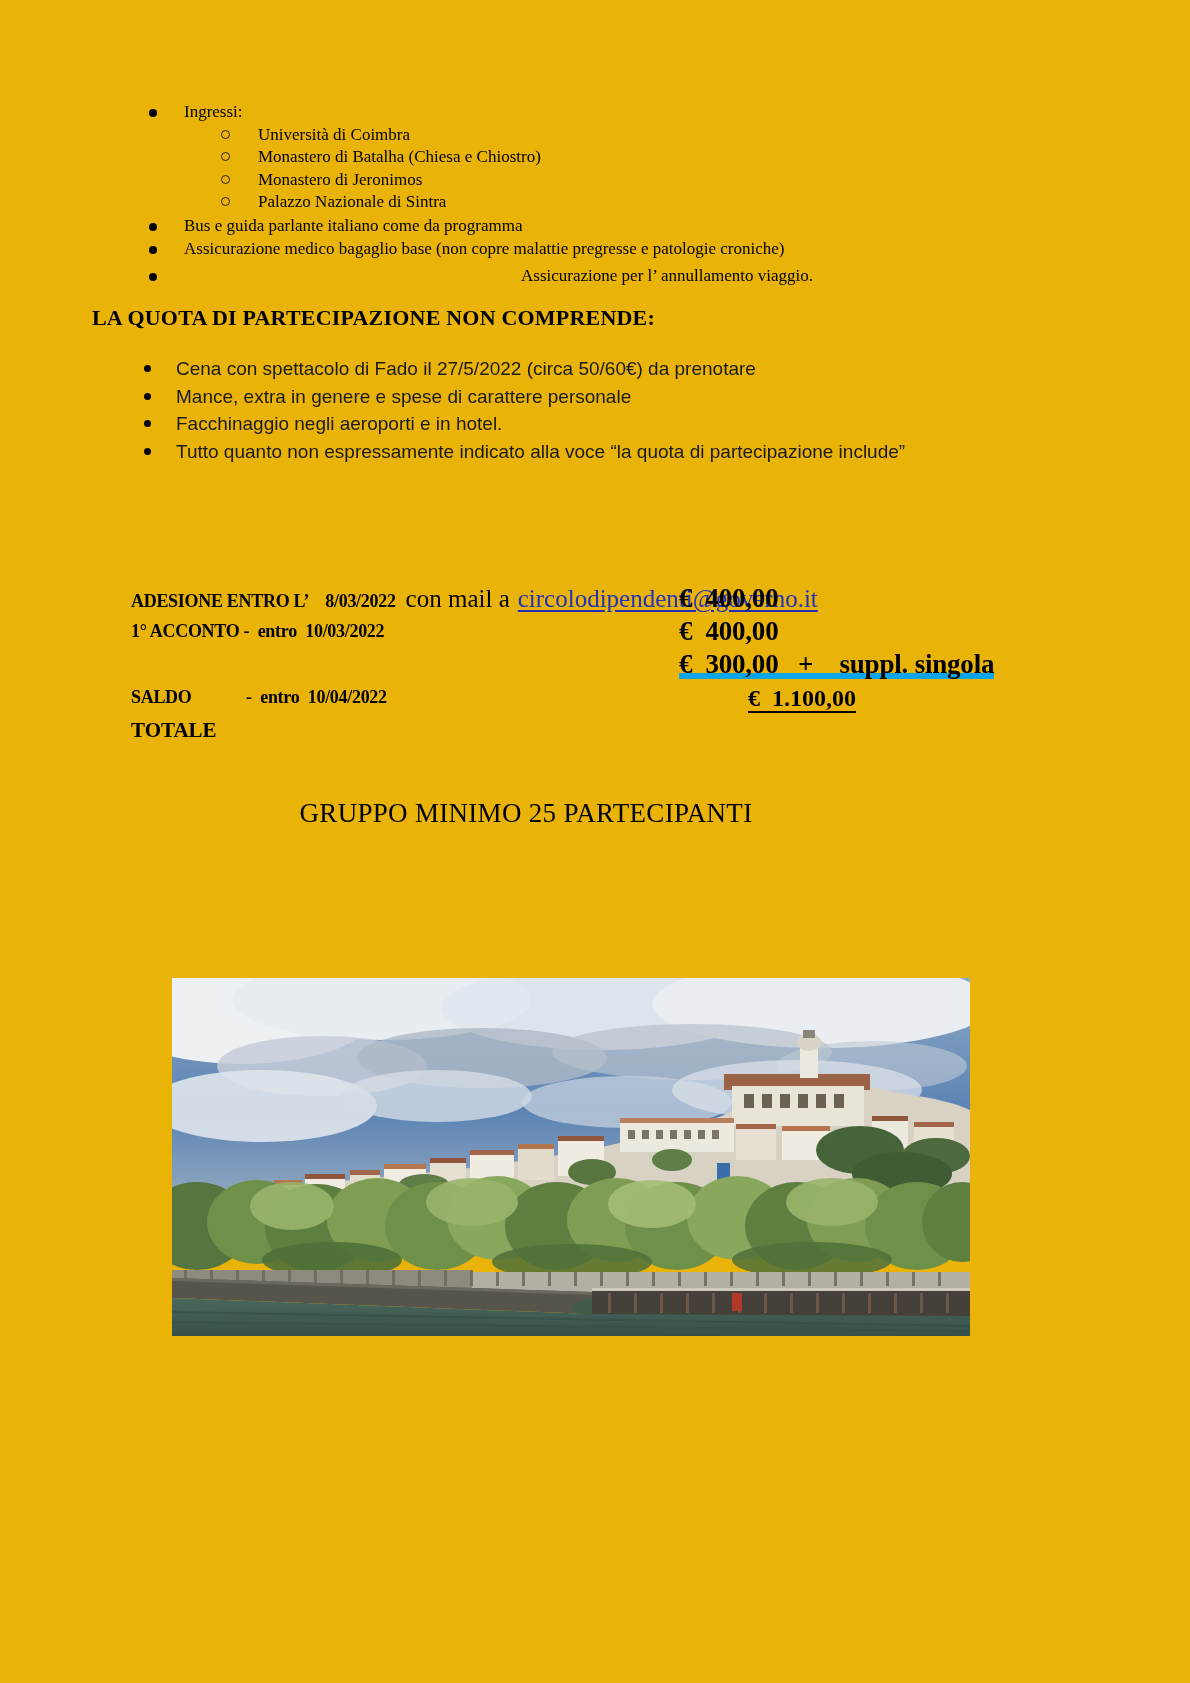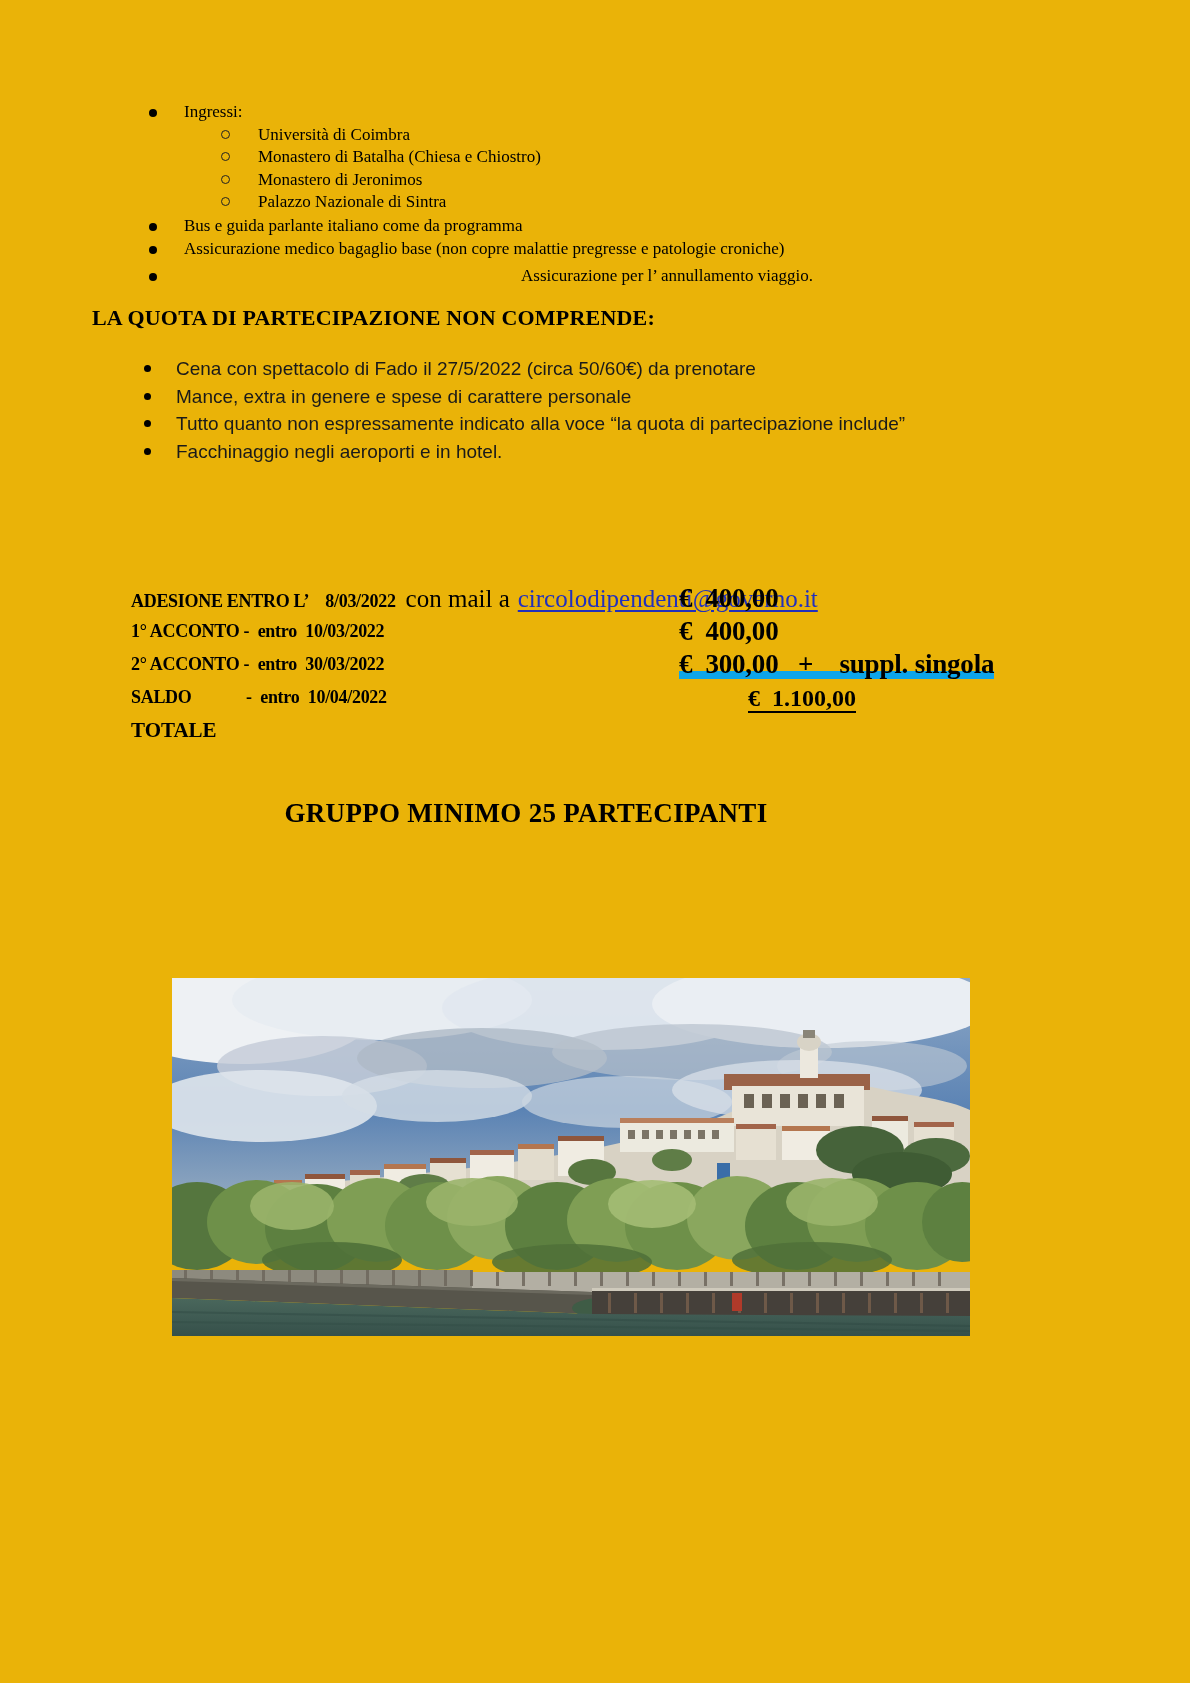--- a/index.html
+++ b/index.html
@@ -38,30 +38,30 @@
   .list-sans .txt { margin-left: 69px; }
   .list-sans .dot { left: 37px; top: 10px; width: 7px; height: 7px; }
 
   
   .payment { left: 107px; top: 549px; width: 960px; }
   .prow { position: relative; height: 33px; line-height: 33px; white-space: pre; }
   .blabel { font-weight: bold; font-size: 18px; letter-spacing: -0.3px; margin-top: 28px; }
   .reg { font-size: 25px; }
   .email-link { font-size: 25px; color: #2230bd; text-decoration: underline; text-underline-offset: 3px; cursor: pointer; }
   .amount { position: absolute; left: 572px; top: 0; font-weight: bold; font-size: 27px; letter-spacing: -0.2px; }
-  .amount.u { border-bottom: 8px solid #0ea5e9; line-height: 29px; height: 29px; margin-top: 2px; }
+  .amount.u { border-bottom: 6px solid #0ea5e9; line-height: 29px; height: 29px; margin-top: 2px; }
   .total-label { font-weight: bold; font-size: 21px; }
   .total-amount { position: absolute; left: 641px; top: 0; font-weight: bold; font-size: 24px;
     border-bottom: 2px solid #000; line-height: 30px; height: 30px; margin-top: 2px; white-space: pre; }
   .adesione-date { margin-left: 16px; }
   .adesione-connector { margin-left: 10px; margin-right: 8px; }
 
   
   .group-note { left: 0; top: 798px; width: 1052px; text-align: center;
-    font-size: 27px; font-weight: bold; letter-spacing: 0.3px; }
+    font-size: 27px; font-weight: normal; letter-spacing: 0.3px; }
 
   
   .photo { left: 172px; top: 978px; width: 798px; height: 358px; }
   .photo svg { display: block; width: 798px; height: 358px; }
 </style>
 </head>
 <body>
 
 <div class="page">
 
@@ -106,38 +106,37 @@
     <div class="li">
       <span class="dot"></span>
       <span class="txt">Cena con spettacolo di Fado il 27/5/2022 (circa 50/60€) da prenotare</span>
     </div>
     <div class="li">
       <span class="dot"></span>
       <span class="txt">Mance, extra in genere e spese di carattere personale</span>
     </div>
     <div class="li">
       <span class="dot"></span>
+      <span class="txt">Facchinaggio negli aeroporti e in hotel.</span>
+    </div>
+    <div class="li">
+      <span class="dot"></span>
       <span class="txt">Tutto quanto non espressamente indicato alla voce “la quota di partecipazione include”</span>
-    </div>
-    <div class="li">
-      <span class="dot"></span>
-      <span class="txt">Facchinaggio negli aeroporti e in hotel.</span>
     </div>
   </div>
 
   <div class="abs payment">
     <div class="prow">
       <span class="blabel">ADESIONE ENTRO L’</span><span class="blabel adesione-date">8/03/2022</span><span class="reg adesione-connector">con mail a</span><span class="email-link">circolodipendenti@governo.it</span>
     </div>
     <div class="prow">
       <span class="blabel">1° ACCONTO -  entro  10/03/2022</span>
       <span class="amount">€  400,00</span>
     </div>
     <div class="prow">
-      <span class="blabel">2° ACCONTO -  entro  30/03/2022</span>
       <span class="amount">€  400,00</span>
     </div>
     <div class="prow">
       <span class="blabel">SALDO             -  entro  10/04/2022</span>
       <span class="amount u">€  300,00   +    suppl. singola</span>
     </div>
     <div class="prow">
       <span class="total-label">TOTALE</span>
       <span class="total-amount">€  1.100,00</span>
     </div>

